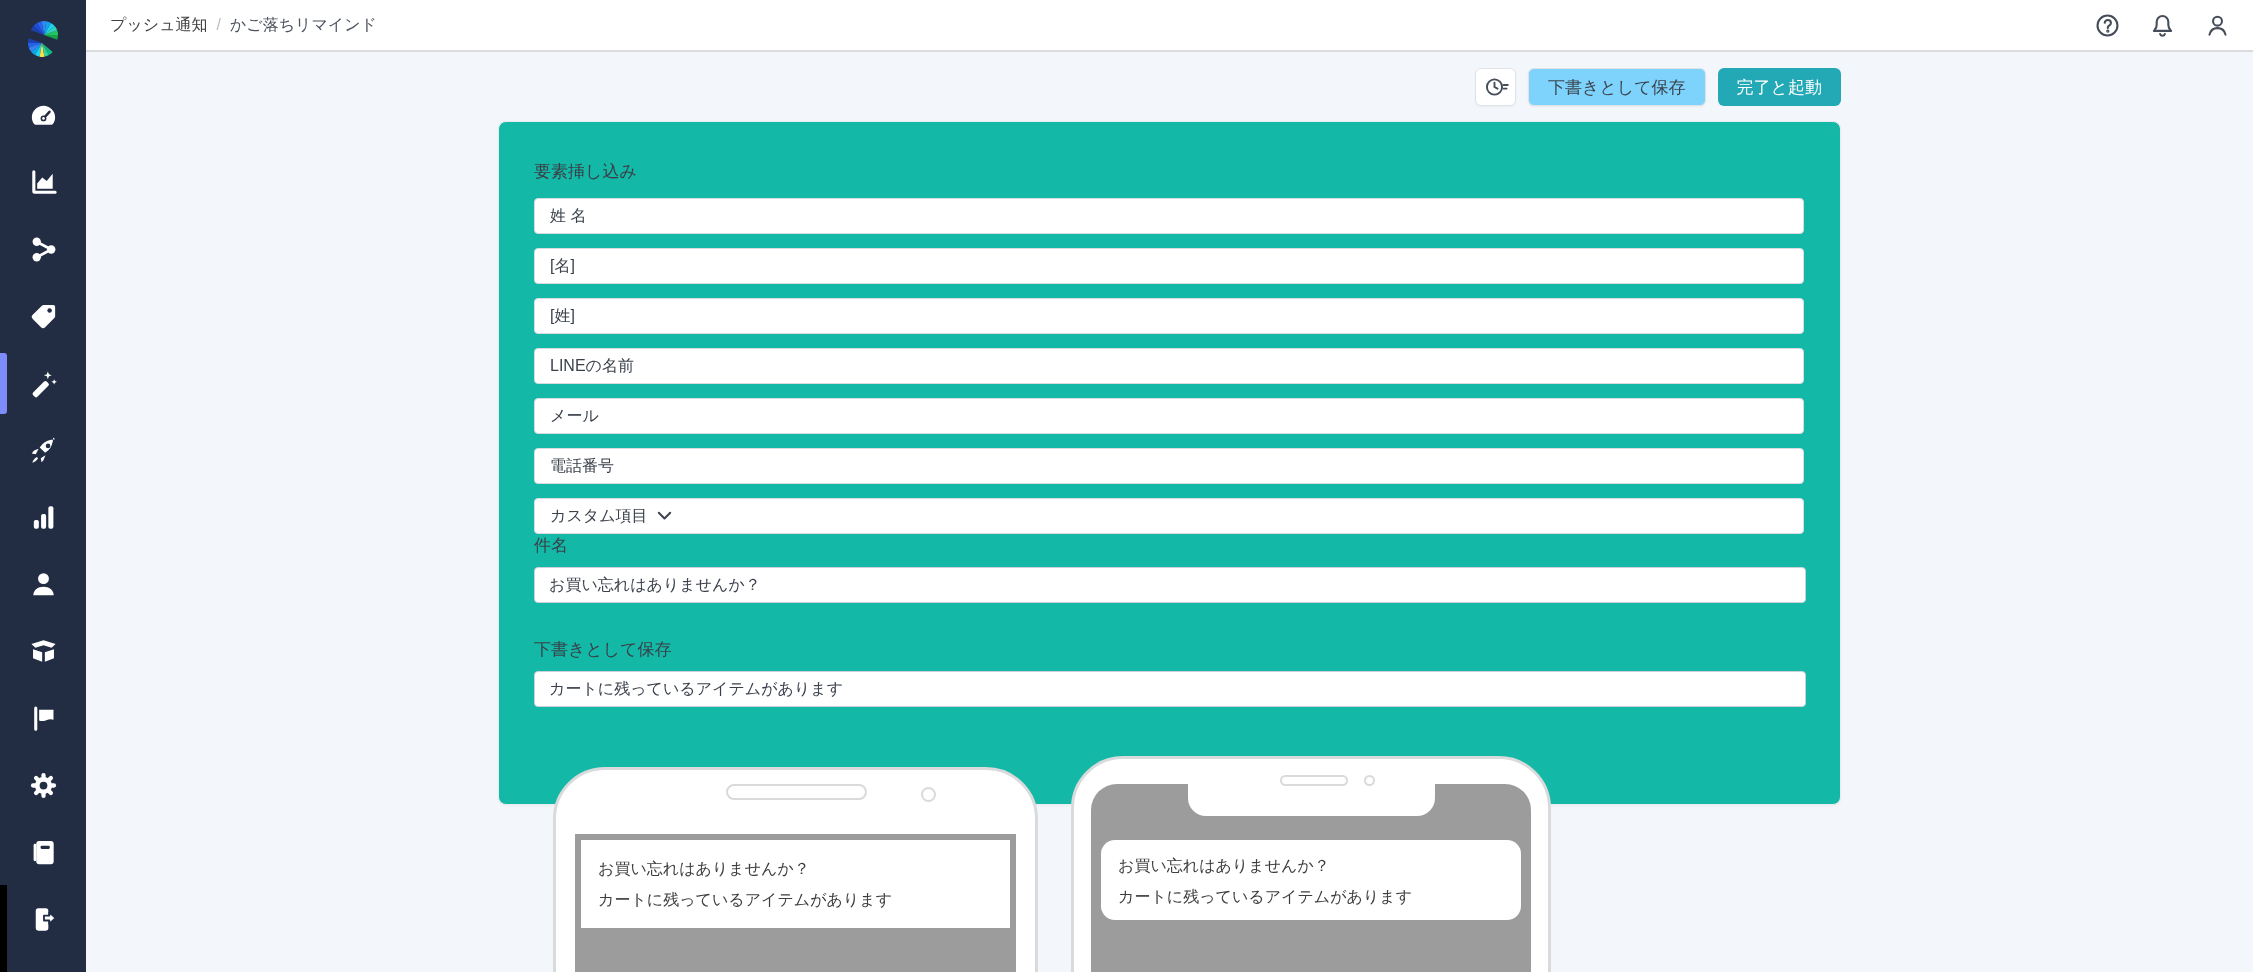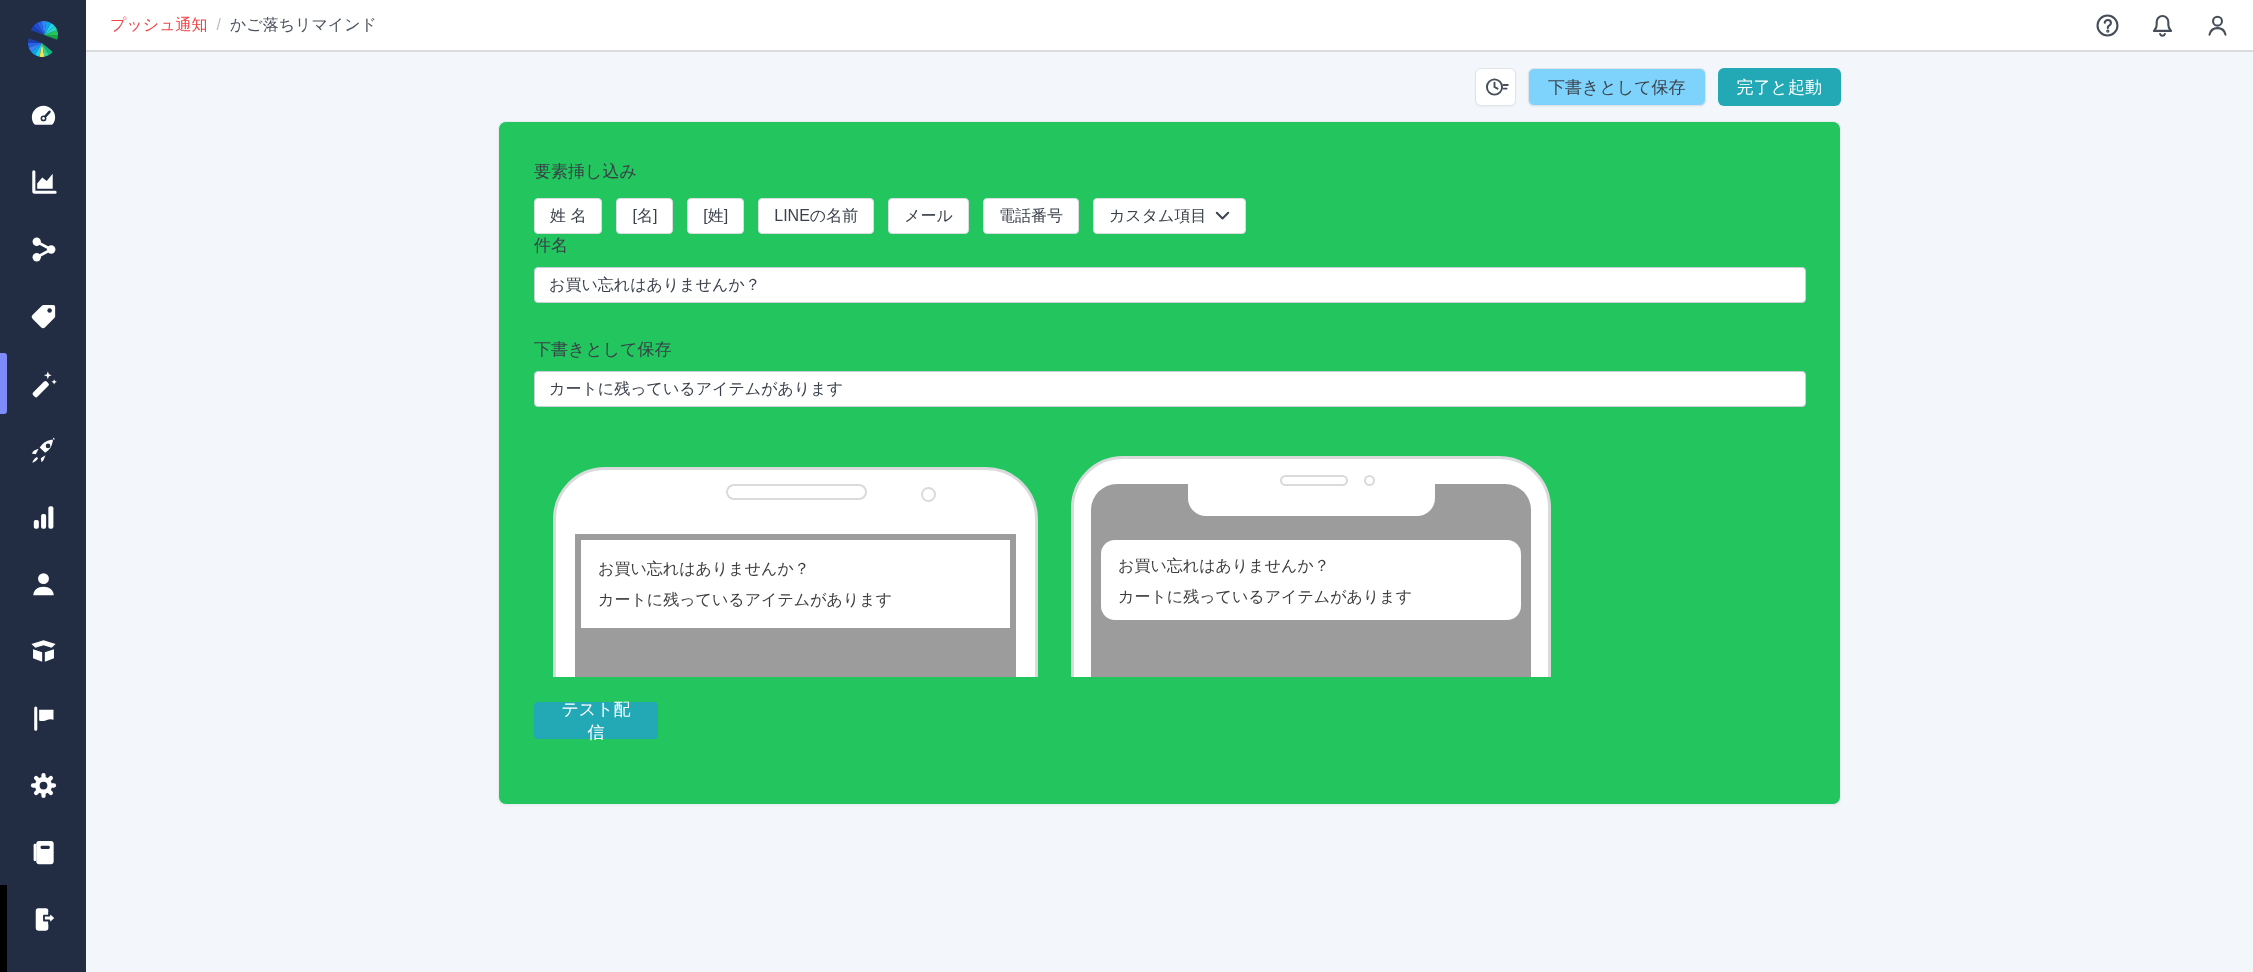--- a/index.html
+++ b/index.html
@@ -26,21 +26,21 @@
     background:#7d8cfa; border-radius:0 3px 3px 0;
   }
   .edge-artifact{ position:absolute; left:0; bottom:0; width:7px; height:87px; background:#000; z-index:40; }
 
   
   .header{
     position:absolute; left:86px; top:0; right:0; height:52px; background:#ffffff;
     border-bottom:2px solid #d9dbdf; display:flex; align-items:center; z-index:20;
   }
   .breadcrumb{ margin-left:24px; font-size:16px; display:flex; align-items:center; gap:9px; }
-  .crumb-muted{ color:#ef4444; }
+  .crumb-muted{ color:#404040; }
   .crumb-sep{ color:#b9bec6; }
   .crumb-current{ color:#4b525c; }
   .header-icons{ margin-left:auto; margin-right:22px; display:flex; align-items:center; gap:28px; }
   .hicon{ width:27px; height:27px; cursor:pointer; display:block; }
   .hicon path,.hicon circle{ stroke:#454d59; stroke-width:2; fill:none; stroke-linecap:round; stroke-linejoin:round; }
 
   
   .main{ position:absolute; left:86px; top:52px; right:0; bottom:0; background:#f3f6fa; overflow:hidden; }
   .wrapper{ width:1343px; margin:16px auto 0 auto; }
 
@@ -55,30 +55,30 @@
   .btn{
     height:38px; border-radius:6px; font-size:17px; padding:0 19px; cursor:pointer;
     display:flex; align-items:center; justify-content:center; border:none;
     font-family:inherit;
   }
   .btn-outline{ background:#7dd3fc; border:1px solid #dfe2e7; color:#3c434d; box-shadow:0 1px 2px rgba(30,40,60,.05); }
   .btn-teal{ background:#23a8b5; color:#ffffff;font-family:Liberation Serif, serif; }
 
   
   .card{
-    margin-top:15px; background:#22c55e; border:1px solid #e9ecf1; border-radius:8px;
+    margin-top:15px; background:#14b8a6; border:1px solid #e9ecf1; border-radius:8px;
     width:1343px; height:684px; padding:0 36px 34px 35px;
     box-shadow:0 1px 3px rgba(30,40,60,.04);
   }
   .section-label{ font-size:17px; color:#3a3f47; line-height:24px; }
   .lbl-1{ padding-top:38px; }
   .lbl-2{ }
   .lbl-3{ margin-top:35px; }
 
-  .chip-row{ margin-top:14px; display:flex; gap:14px; }
+  .chip-row{ margin-top:14px; display:flex; gap:14px;flex-direction:column; }
   .chip{
     height:36px; background:#fff; border:1px solid #d9dce1; border-radius:4px;
     font-size:16px; color:#3b414b; padding:0 15px; display:flex; align-items:center; gap:9px;
     cursor:pointer; white-space:nowrap; font-family:inherit;
   }
   .chip svg{ display:block; }
 
   .text-input{
     margin-top:9px; width:1272px; height:36px; border:1px solid #ccd1d9; border-radius:4px;
     font-size:16px; color:#3b414b; padding:0 14px; background:#fff; outline:none;

